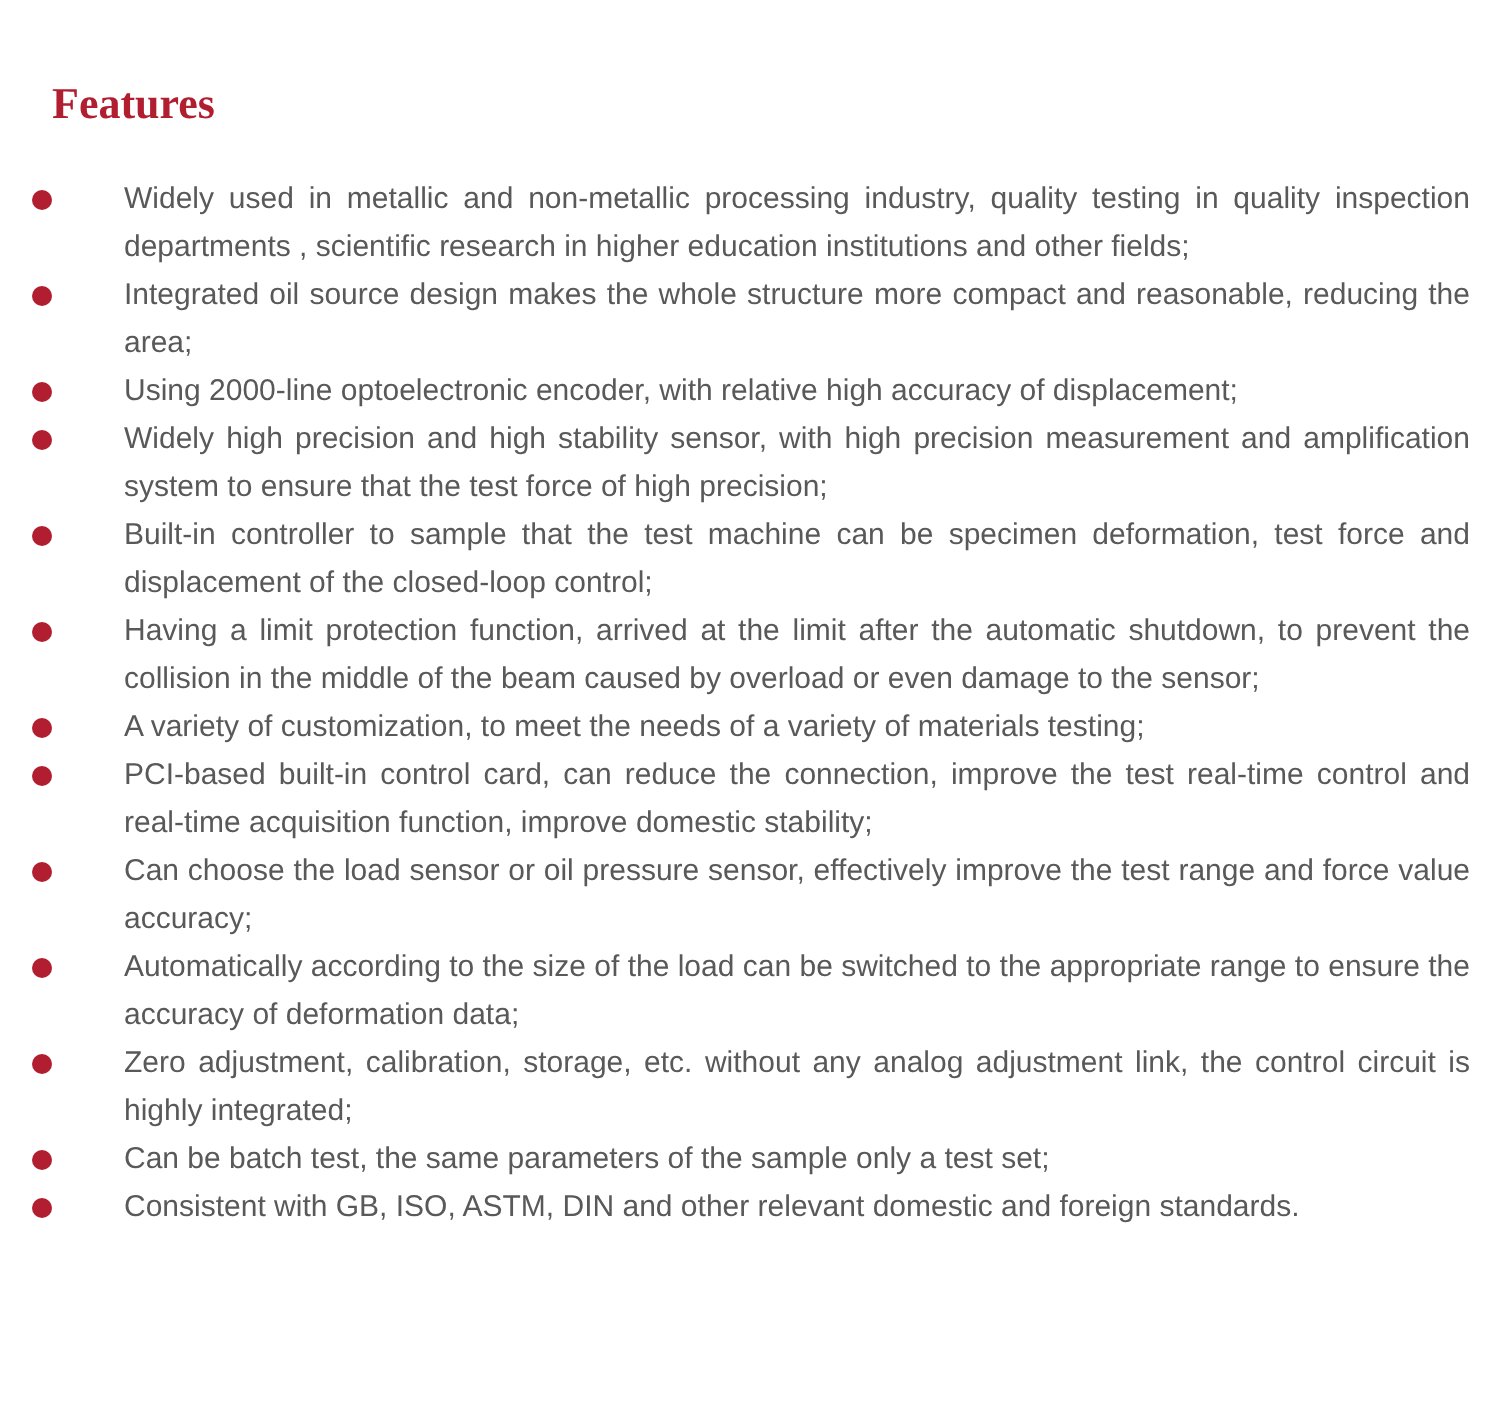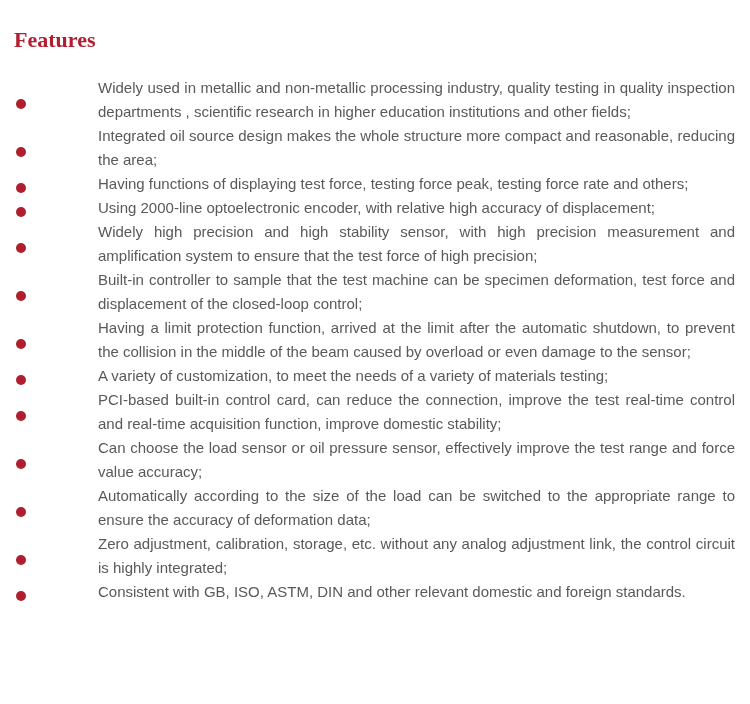--- a/index.html
+++ b/index.html
@@ -7,37 +7,36 @@
     padding: 0;
   }
   body {
     width: 750px;
     height: 704px;
     overflow: hidden;
     background: var(--background, #ffffff);
     font-family: "Liberation Sans", sans-serif;
   }
   .page-title {
-    margin: 0;
+    margin: 12px;
     padding: 27px 0 0 14px;
     font-family: "Liberation Serif", serif;
     font-weight: bold;
     font-size: 22px;
     line-height: 26px;
     color: var(--accent, #b01e2f);
   }
   .features {
     list-style: none;
     margin: 23px 0 0 0;
     padding: 0 15px 0 0;
   }
   .feature-item {
     display: flex;
-    align-items: center;
-    gap: 36px;
+    align-items: flex-start;
   }
   .bullet {
     flex: 0 0 auto;
     width: 10px;
     height: 10px;
     border-radius: 50%;
     background: var(--accent, #b01e2f);
     margin: 7px 0 0 16px;
   }
   .feature-text {
@@ -55,24 +54,20 @@
 <h1 class="page-title">Features</h1>
 
 <ul class="features">
   <li class="feature-item">
     <span class="bullet"></span>
     <span class="feature-text">Widely used in metallic and non-metallic processing industry, quality testing in quality inspection departments , scientific research in higher education institutions and other fields;</span>
   </li>
   <li class="feature-item">
     <span class="bullet"></span>
     <span class="feature-text">Integrated oil source design makes the whole structure more compact and reasonable, reducing the area;</span>
-  </li>
-  <li class="feature-item">
-    <span class="bullet"></span>
-    <span class="feature-text">Having functions of displaying test force, testing force peak, testing force rate and others;</span>
   </li>
   <li class="feature-item">
     <span class="bullet"></span>
     <span class="feature-text">Using 2000-line optoelectronic encoder, with relative high accuracy of displacement;</span>
   </li>
   <li class="feature-item">
     <span class="bullet"></span>
     <span class="feature-text">Widely high precision and high stability sensor, with high precision measurement and amplification system to ensure that the test force of high precision;</span>
   </li>
   <li class="feature-item">
@@ -98,15 +93,19 @@
   <li class="feature-item">
     <span class="bullet"></span>
     <span class="feature-text">Automatically according to the size of the load can be switched to the appropriate range to ensure the accuracy of deformation data;</span>
   </li>
   <li class="feature-item">
     <span class="bullet"></span>
     <span class="feature-text">Zero adjustment, calibration, storage, etc. without any analog adjustment link, the control circuit is highly integrated;</span>
   </li>
   <li class="feature-item">
     <span class="bullet"></span>
+    <span class="feature-text">Can be batch test, the same parameters of the sample only a test set;</span>
+  </li>
+  <li class="feature-item">
+    <span class="bullet"></span>
     <span class="feature-text">Consistent with GB, ISO, ASTM, DIN and other relevant domestic and foreign standards.</span>
   </li>
 </ul>
 
 </body></html>

